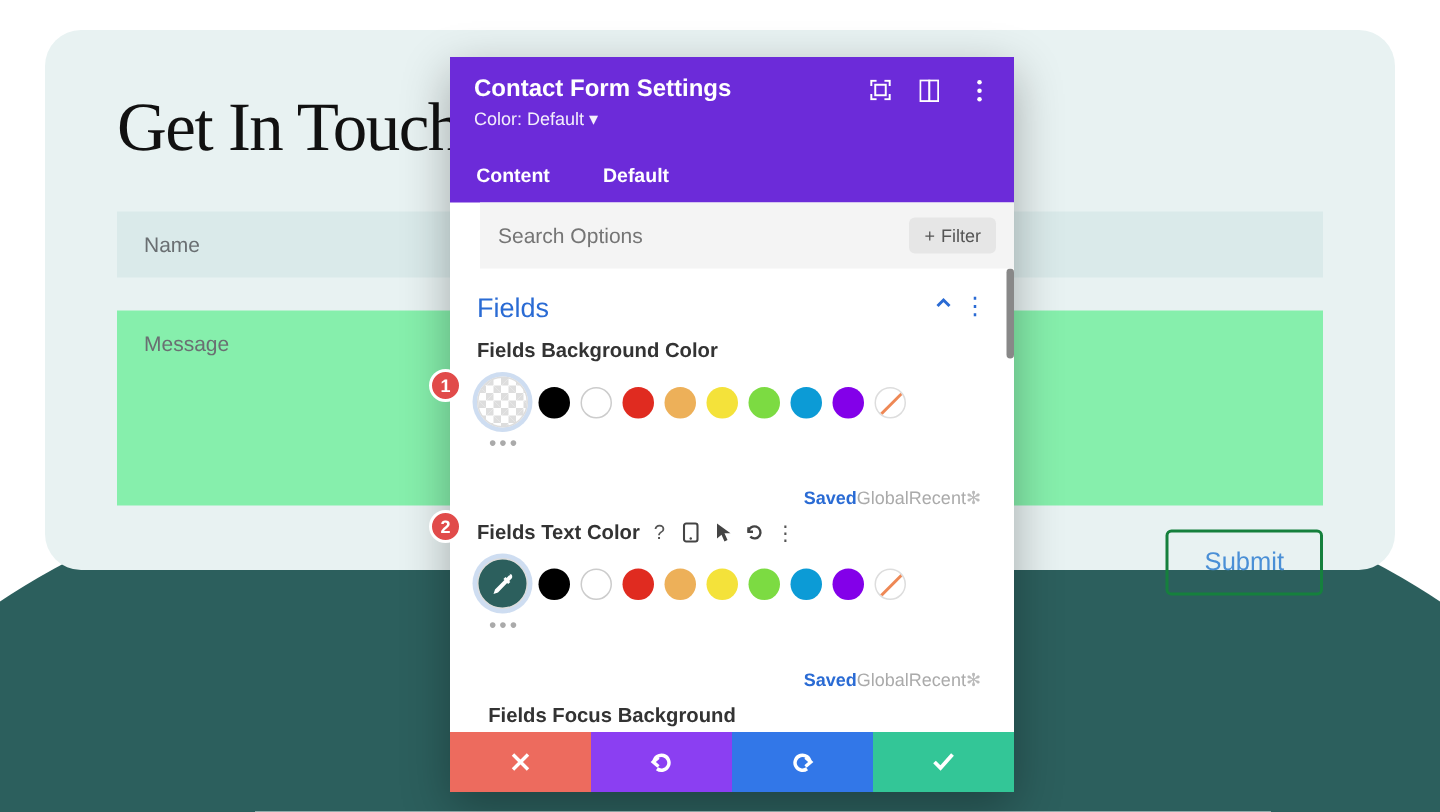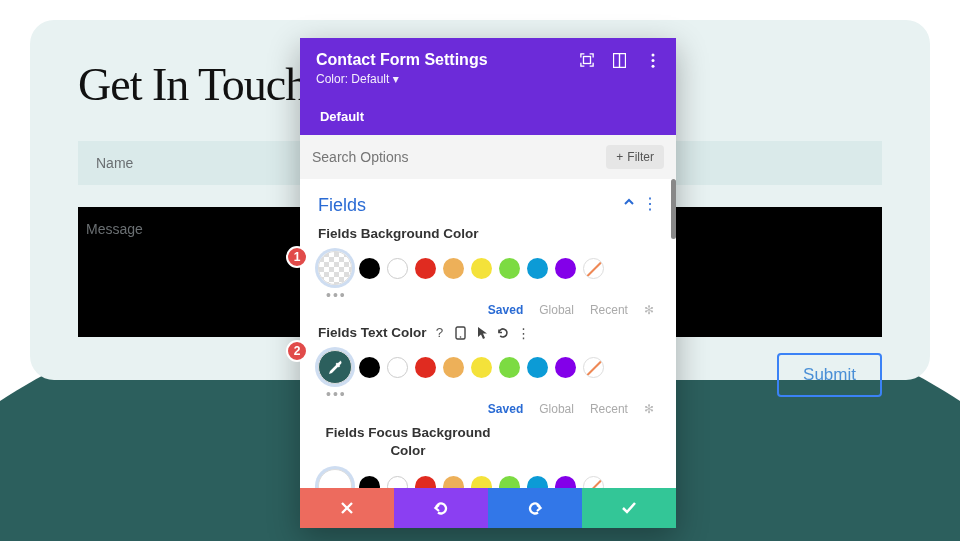--- a/index.html
+++ b/index.html
@@ -6,59 +6,59 @@
     body {
       font-family: -apple-system, BlinkMacSystemFont, "Segoe UI", Helvetica, Arial, sans-serif;
       width: 960px; height: 541px; position: relative; background: #fff; overflow: hidden;
     }
     .teal-wave { position: absolute; bottom: -340px; left: 50%; transform: translateX(-50%); width: 1200px; height: 600px; background: #2c5f5d; border-radius: 50%; z-index: 0; }
     .card { position: absolute; top: 20px; left: 30px; right: 30px; height: 360px; background: #e8f2f2; border-radius: 24px; padding: 38px 48px 0; z-index: 1; }
     .title { font-family: Liberation Serif, serif; font-size: 46px; font-weight: 500; color: #111; letter-spacing: -1px; margin-bottom: 30px; }
     .form-row { display: flex; gap: 28px; margin-bottom: 22px; }
     .input-box { flex: 1; background: #daeaea; padding: 14px 18px; color: #6a6f72; font-size: 14px; }
     .input-name { width: 100%; }
-    .textarea-box { width: 100%; height: 130px; background: #000000; padding: 14px 8px; color: #6a6f72; font-size: 14px; resize: both; position: relative; }
+    .textarea-box { width: 100%; height: 130px; background: #86efac; padding: 14px 18px; color: #6a6f72; font-size: 14px; resize: both; position: relative; }
     .submit-row { display: flex; justify-content: flex-end; margin-top: 16px; }
-    .submit-btn { padding: 10px 24px; border: 2px solid #3b82f6; color: #4a8fd6; font-size: 17px; background: transparent; border-radius: 4px; cursor: pointer; }
+    .submit-btn { padding: 10px 24px; border: 2px solid #15803d; color: #4a8fd6; font-size: 17px; background: transparent; border-radius: 4px; cursor: pointer; }
 
     .panel { position: absolute; top: 38px; left: 300px; width: 376px; height: 490px; background: #fff; box-shadow: 0 10px 30px rgba(0,0,0,0.3); z-index: 10; display: flex; flex-direction: column; overflow: hidden; }
     .panel-header { background: #6c2bd9; color: #fff; padding: 13px 16px 12px; }
     .panel-title-row { display: flex; align-items: center; justify-content: space-between; }
     .panel-title { font-size: 16px; font-weight: 700; }
     .panel-header-icons { display: flex; gap: 18px; align-items: center; }
     .hicon { width: 15px; height: 15px; display: flex; align-items: center; justify-content: center; cursor: pointer; }
     .panel-preset { font-size: 12px; margin-top: 3px; opacity: 0.92; cursor: pointer; }
     .tabs { background: #6c2bd9; display: flex; }
     .tab { flex: 0 0 auto; padding: 11px 0; text-align: center; color: #fff; font-size: 13px; font-weight: 600; cursor: pointer; }
     .tab:nth-child(1){ width: 84px; }
     .tab:nth-child(2){ width: 80px; }
     .tab:nth-child(3){ width: 98px; }
     .tab.active { background: #8b3ff2; }
-    .search-row { display: flex; align-items: center; background: #f4f4f4; padding: 10px 12px; }
+    .search-row { display: flex; align-items: center; background: #f4f4f4; padding: 10px 12px; margin-left: 20px; }
     .search-input { flex: 1; border: none; background: transparent; font-size: 14px; color: #888; outline: none; }
     .filter-btn { background: #e6e6e6; border-radius: 4px; padding: 5px 10px; font-size: 12px; color: #555; display: flex; align-items: center; gap: 4px; cursor: pointer; }
     .panel-scroll { flex: 1; overflow: hidden; position: relative; padding: 0 2px; }
     .panel-scrollbar { position: absolute; right: 0; top: 0; width: 5px; height: 60px; background: #888; border-radius: 3px; }
     .section-header { display: flex; align-items: flex-start; justify-content: space-between; padding: 16px 16px 10px; }
     .section-title { color: #2a6bd4; font-size: 18px; font-weight: 500; }
     .section-actions { display: flex; align-items: center; gap: 6px; }
     .chevron-up { color: #2a6bd4; cursor: pointer; }
     .vdots { color: #2a6bd4; cursor: pointer; font-size: 16px; line-height: 1; }
     .opt-block { padding: 0 16px 8px; }
     .opt-label { font-size: 13.5px; font-weight: 700; color: #333; display: flex; align-items: center; gap: 6px; text-align: center; }
     .opt-label-tools { display: flex; gap: 7px; align-items: center; font-weight: 400; color: #555; }
     .tool-ic { width: 14px; height: 14px; display: flex; align-items: center; justify-content: center; cursor: pointer; }
     .swatch-row { display: flex; gap: 7px; margin-top: 10px; flex-wrap: wrap; align-items: center; }
     .swatch-lead { width: 34px; height: 34px; border-radius: 50%; border: 1px solid #ddd; box-shadow: 0 0 0 3px rgba(60,120,200,0.25); cursor: pointer; display: flex; align-items: center; justify-content: center; position: relative; }
     .swatch { width: 21px; height: 21px; border-radius: 50%; cursor: pointer; }
     .swatch.white { border: 1px solid #ccc; }
     .swatch.slash { background: #fff; border: 1px solid #ddd; position: relative; overflow: hidden; }
     .swatch.slash::after { content: ""; position: absolute; left: -3px; top: 50%; width: 27px; height: 2px; background: #e85; transform: rotate(-45deg); }
     .dots3 { letter-spacing: 2px; color: #aaa; font-size: 14px; margin-top: 2px; padding-left: 8px; }
-    .opt-footer { display: flex; gap: 16px; font-size: 12px; justify-content: flex-end; padding-right: 4px; margin-top: 0; align-items: center; }
+    .opt-footer { display: flex; gap: 0; font-size: 12px; justify-content: flex-end; padding-right: 4px; margin-top: 22px; align-items: center; }
     .fl-saved { color: #2a6bd4; font-weight: 600; cursor: pointer; }
     .fl-dim { color: #aaa; cursor: pointer; }
     .fl-gear { color: #bbb; cursor: pointer; }
     .panel-footer { display: flex; height: 40px; }
     .pf-btn { flex: 1; display: flex; align-items: center; justify-content: center; color: #fff; cursor: pointer; font-size: 18px; }
     .pf-close { background: #ed6b5e; }
     .pf-undo { background: #8b3ff2; }
     .pf-redo { background: #3277e8; }
     .pf-save { background: #33c697; }
 
@@ -110,20 +110,21 @@
               <circle cx="2" cy="8" r="1.6" fill="#fff"></circle>
               <circle cx="2" cy="14" r="1.6" fill="#fff"></circle>
             </svg>
           </span>
       </div>
     </div>
     <div class="panel-preset"><span>Color: Default</span> <span>▾</span></div>
   </div>
 
   <div class="tabs">
+    <div class="tab">Content</div>
     <div class="tab">Default</div>
   </div>
 
   <div class="search-row">
     <input class="search-input" placeholder="Search Options" style="">
     <div class="filter-btn">
         <span>+</span> 
         <span>Filter</span>
       </div>
   </div>

